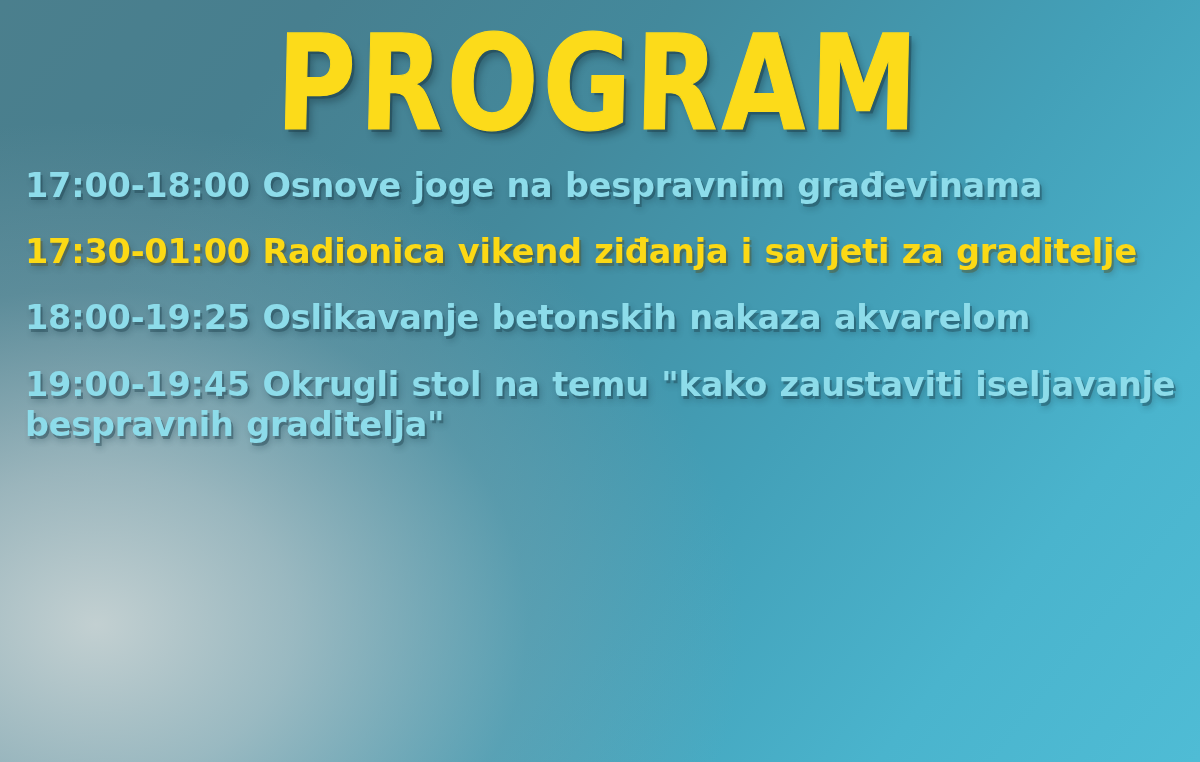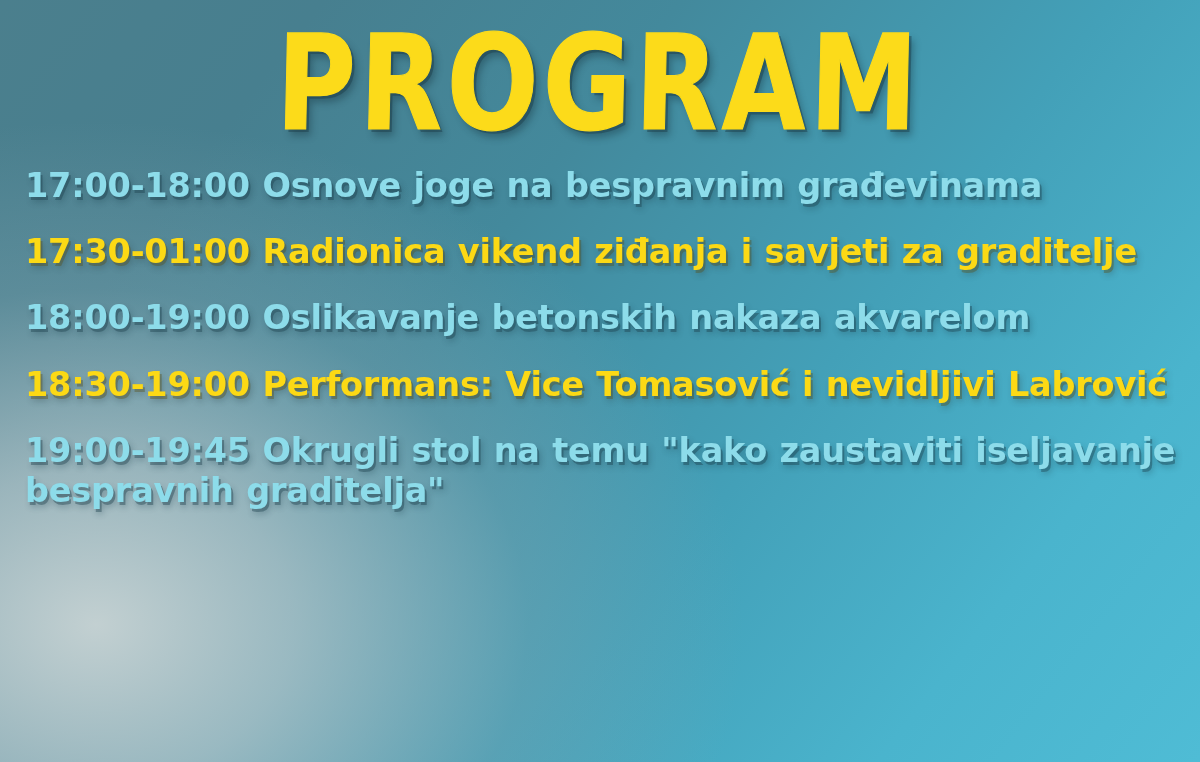--- a/index.html
+++ b/index.html
@@ -86,18 +86,17 @@
 
 <div id="poster">
 
   <div class="title-wrap">
     <div class="title">PROGRAM</div>
   </div>
 
   <div class="list">
     <div class="item cyan">17:00-18:00 Osnove joge na bespravnim građevinama</div>
     <div class="item yellow">17:30-01:00 Radionica vikend ziđanja i savjeti za graditelje</div>
-    <div class="item cyan">18:00-19:00 Oslikavanje betonskih nakaza akvarelom</div>
-    <div class="item yellow">18:30-19:00 Performans: Vice Tomasović i nevidljivi Labrović</div>
+    <div class="item cyan">18:00-19:25 Oslikavanje betonskih nakaza akvarelom</div>
     <div class="item cyan wrap2">19:00-19:45 Okrugli stol na temu "kako zaustaviti iseljavanje bespravnih graditelja"</div>
   </div>
 
 </div>
 
 </body></html>

